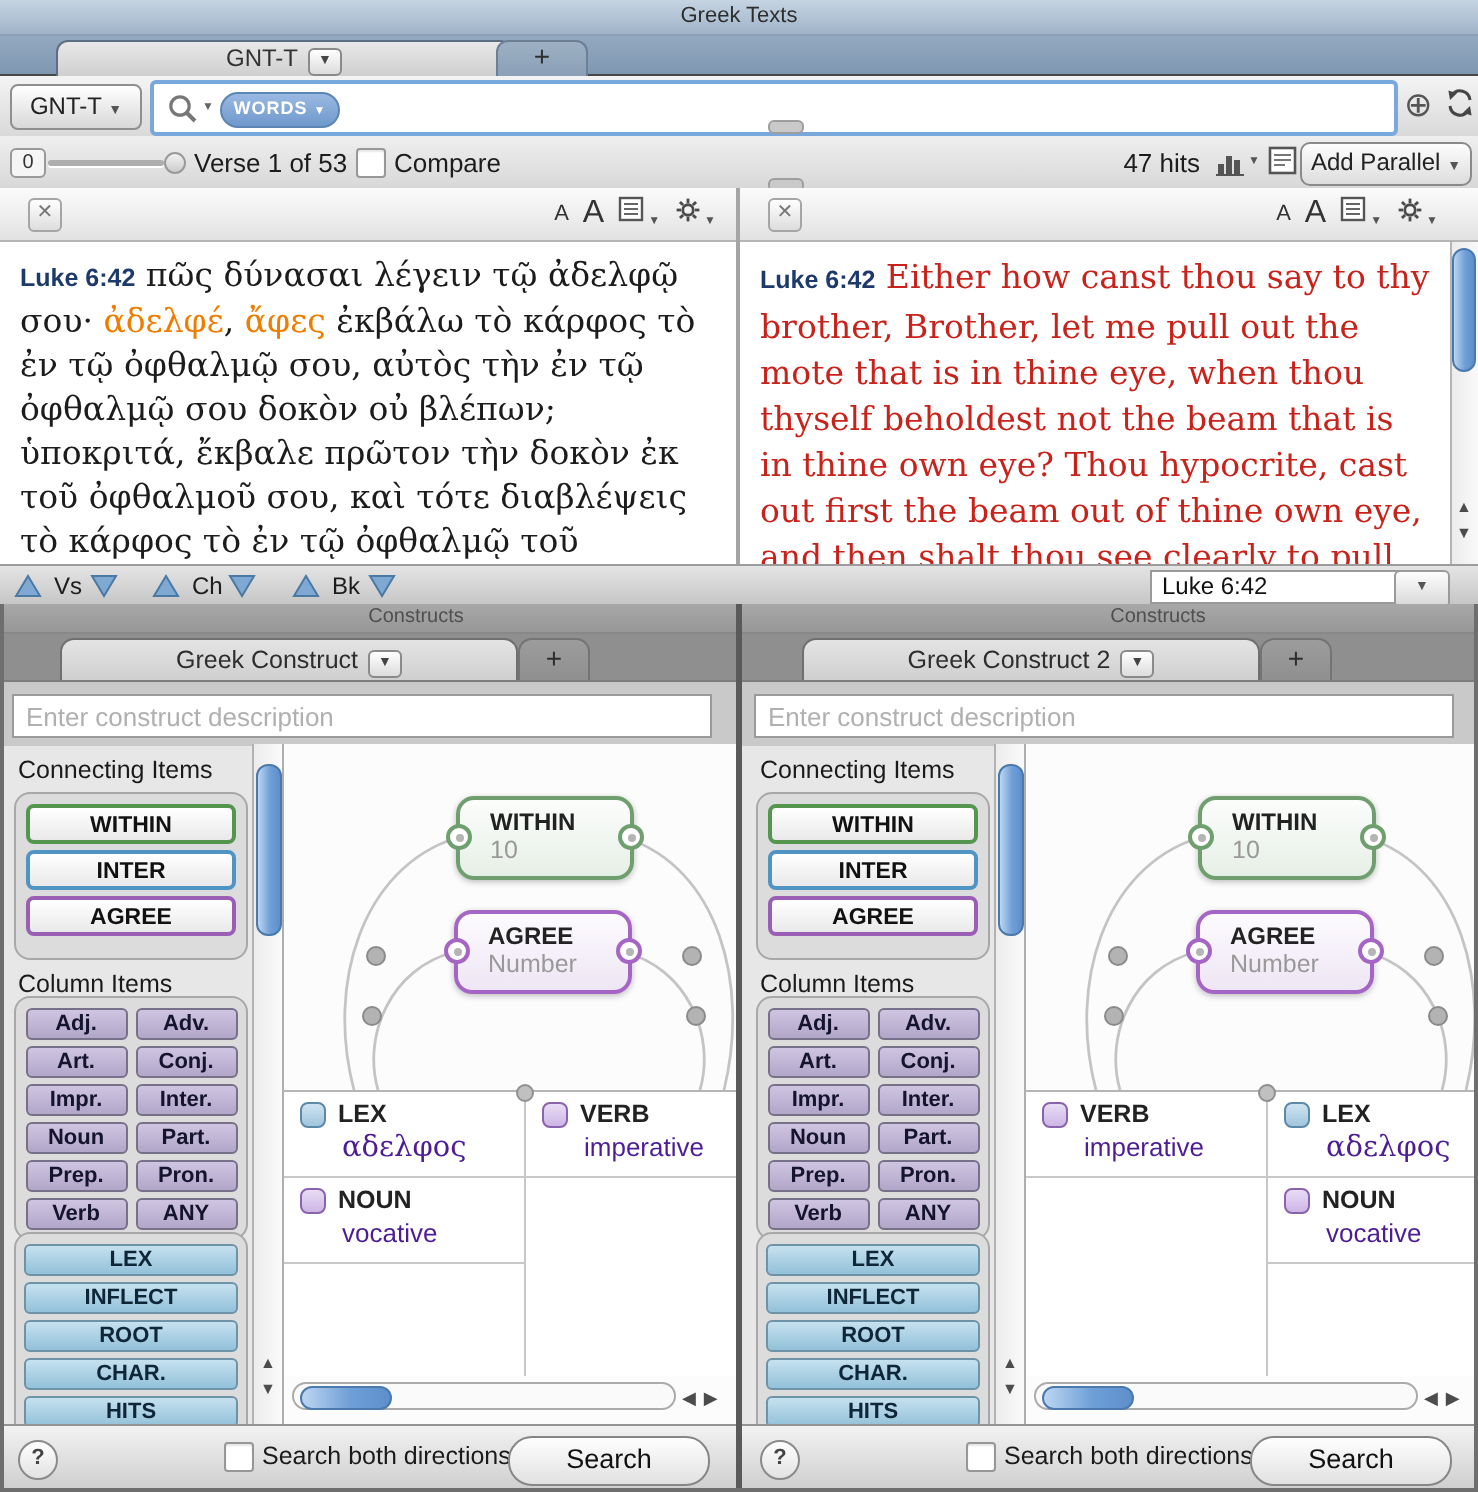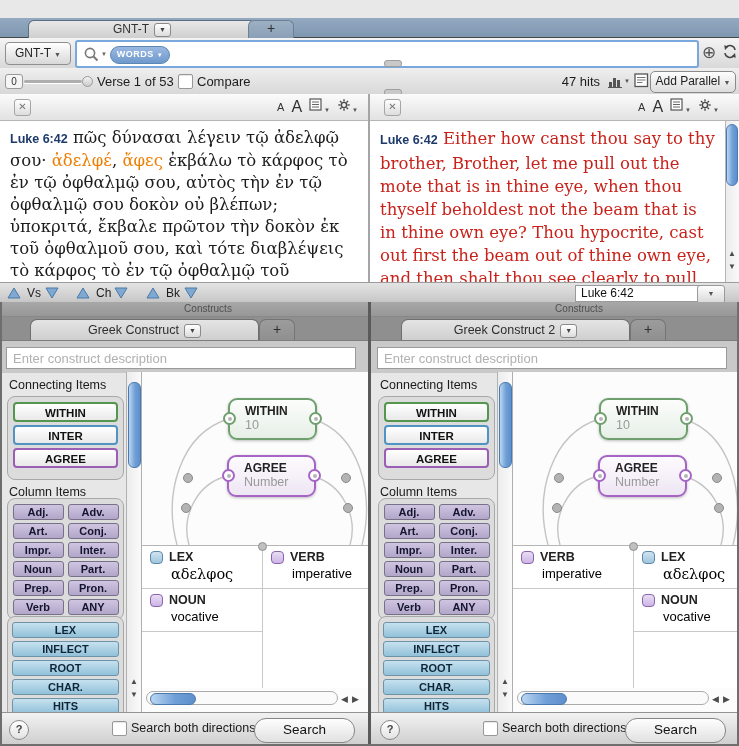--- a/index.html
+++ b/index.html
@@ -149,21 +149,21 @@
 
   .colarea{position:absolute;left:141px;top:243px;width:227px;height:143px;background:#fff;
            border-top:1px solid #b5b5b5;border-left:1px solid #aeaeae;display:flex;box-sizing:border-box;}
   .ccol1{width:120px;} .ccol2{flex:1;border-left:1px solid #c8c8c8;}
   .cell{height:43px;border-bottom:1px solid #c8c8c8;padding:4px 0 0 8px;box-sizing:border-box;}
   .cellhead{display:flex;align-items:center;gap:6px;}
   .cic{width:13px;height:13px;border-radius:4px;box-sizing:border-box;}
   .cic.blue{background:linear-gradient(#cfe3f0,#a0c6de);border:1.5px solid #5d89a8;}
   .cic.purple{background:linear-gradient(#e9ddf5,#cdb5e5);border:1.5px solid #8a63ad;}
   .clab{font-size:12.5px;font-weight:bold;color:#222;}
-  .cval{margin:2px 0 0 21px;font-size:13px;color:#000000;}
+  .cval{margin:2px 0 0 21px;font-size:13px;color:#4c1d95;}
   .cval.gk{font-family:"DejaVu Serif",serif;font-size:14.5px;}
   .topdot{position:absolute;left:258px;top:240px;width:7px;height:7px;border-radius:50%;background:#c0c0c0;border:1px solid #909090;}
 
   .htrack{position:absolute;left:146px;top:389px;width:192px;height:14px;background:#fafafa;
           border:1px solid #ababab;border-radius:8px;box-sizing:border-box;}
   .hthumb{position:absolute;left:150px;top:391px;width:44px;height:10px;}
   .harrows{position:absolute;left:341px;top:392px;font-size:9px;color:#4c4c4c;letter-spacing:4px;}
 
   .cfoot{position:absolute;left:0;top:410px;width:100%;height:34px;background:linear-gradient(#f2f2f2,#cccccc);
          border-top:1px solid #949494;}
@@ -172,20 +172,23 @@
   .footchk{position:absolute;left:112px;top:8px;}
   .footlbl{position:absolute;left:131px;top:8px;font-size:12.5px;color:#1a1a1a;}
   .searchbtn{position:absolute;left:254px;top:5px;width:99px;height:23px;border:1px solid #868686;border-radius:12px;
              background:linear-gradient(#fefefe,#e1e1e1);font-size:13.5px;color:#111;text-align:center;line-height:22px;}
 </style>
 </head>
 <body>
 
 <div id="app">
 
+  <div id="titlebar" class="abs">
+    <span>Greek Texts</span>
+  </div>
 
   <div id="tabbar" class="abs">
     <div id="gnt-tab" class="wtab">
       <span>GNT-T</span><span class="badge">▼</span>
     </div>
     <div id="top-plustab" class="plustab">
       <span>+</span>
     </div>
   </div>
 

